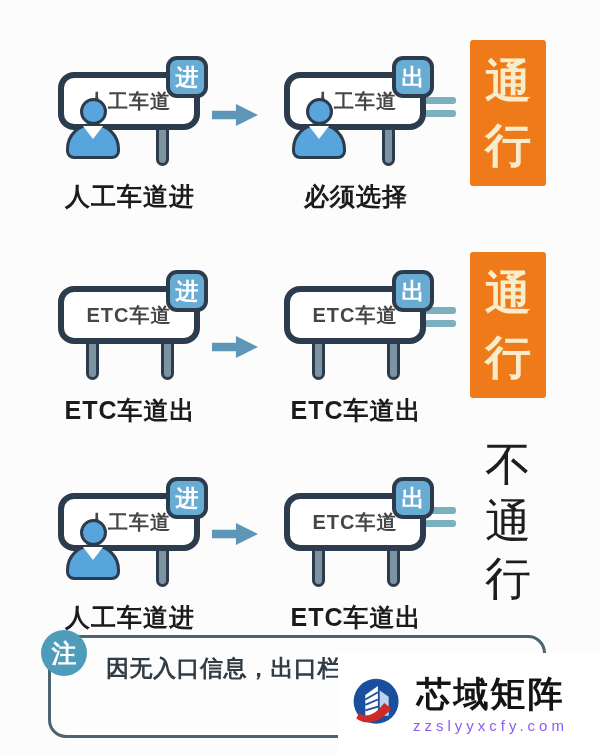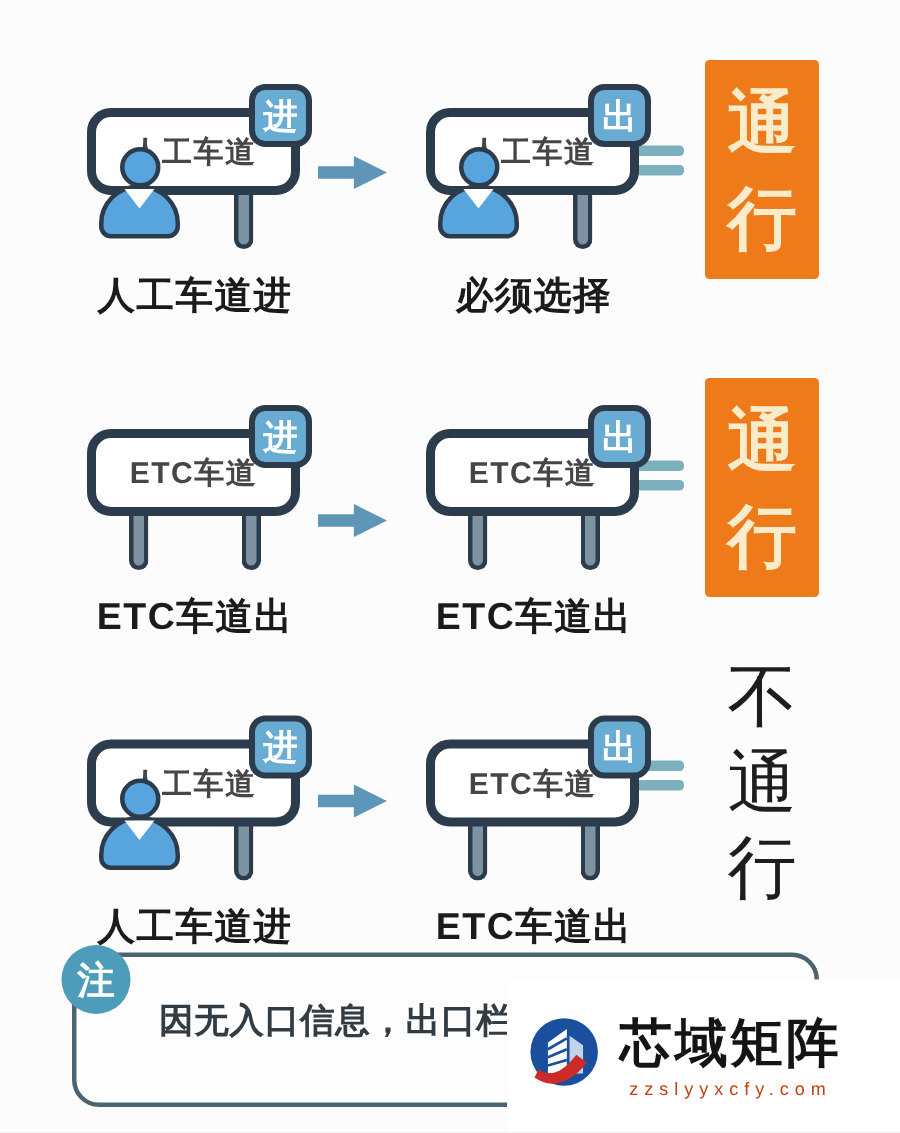--- a/index.html
+++ b/index.html
@@ -59,28 +59,28 @@
   .result span{line-height:1;}
 
   
   .note-box{position:absolute;left:48px;top:635px;width:498px;height:103px;background:#fdfdfd;
     border:3px solid var(--note-border);border-radius:18px;z-index:1;}
   .note-badge{position:absolute;left:-10px;top:-8px;width:46px;height:46px;border-radius:50%;
     background:var(--note-teal);color:#fff;font-size:25px;font-weight:bold;
     display:flex;align-items:center;justify-content:center;}
   .note-text{padding:13px 10px 0 13px;font-size:23px;font-weight:bold;color:#323c44;
     line-height:34px;letter-spacing:0.5px;white-space:nowrap;overflow:hidden;}
-  .note-line1{text-indent:42px;margin-top:12px;}
+  .note-line1{text-indent:42px;}
 
   
   .watermark{position:absolute;left:338px;top:653px;width:262px;height:102px;background:#fff;z-index:10;
     display:flex;align-items:center;padding-left:12px;}
   .wm-text{display:flex;flex-direction:column;align-items:center;margin-left:9px;}
   .wm-brand{font-size:35px;font-weight:bold;color:#141414;letter-spacing:2px;line-height:40px;white-space:nowrap;}
-  .wm-url{font-size:12px;color:#c2410c;letter-spacing:4px;margin-top:3px;white-space:nowrap;}
+  .wm-url{font-size:15px;color:#8b5cf6;letter-spacing:4px;margin-top:3px;white-space:nowrap;}
   .logo-circle{fill:var(--logo-blue);}
   .logo-swoosh{fill:var(--logo-red);}
 </style>
 </head>
 <body>
 
 <div class="page">
 
   <div class="row row1">
     <div class="unit unit-left manual">

